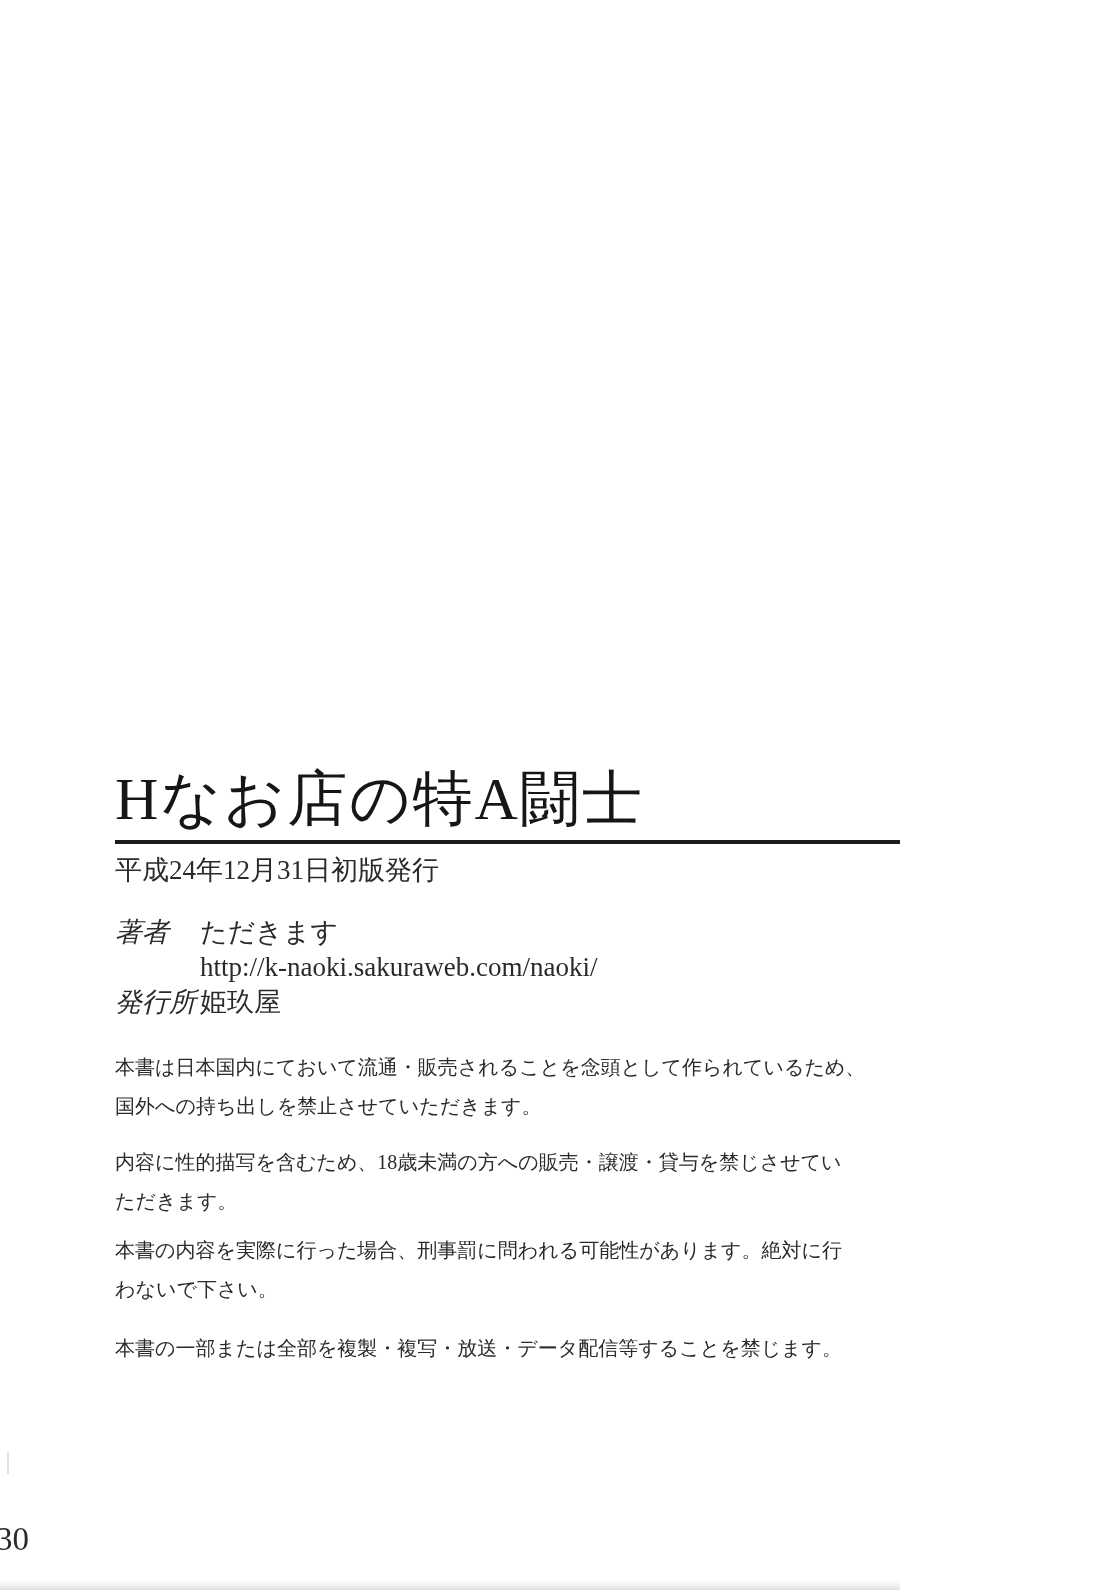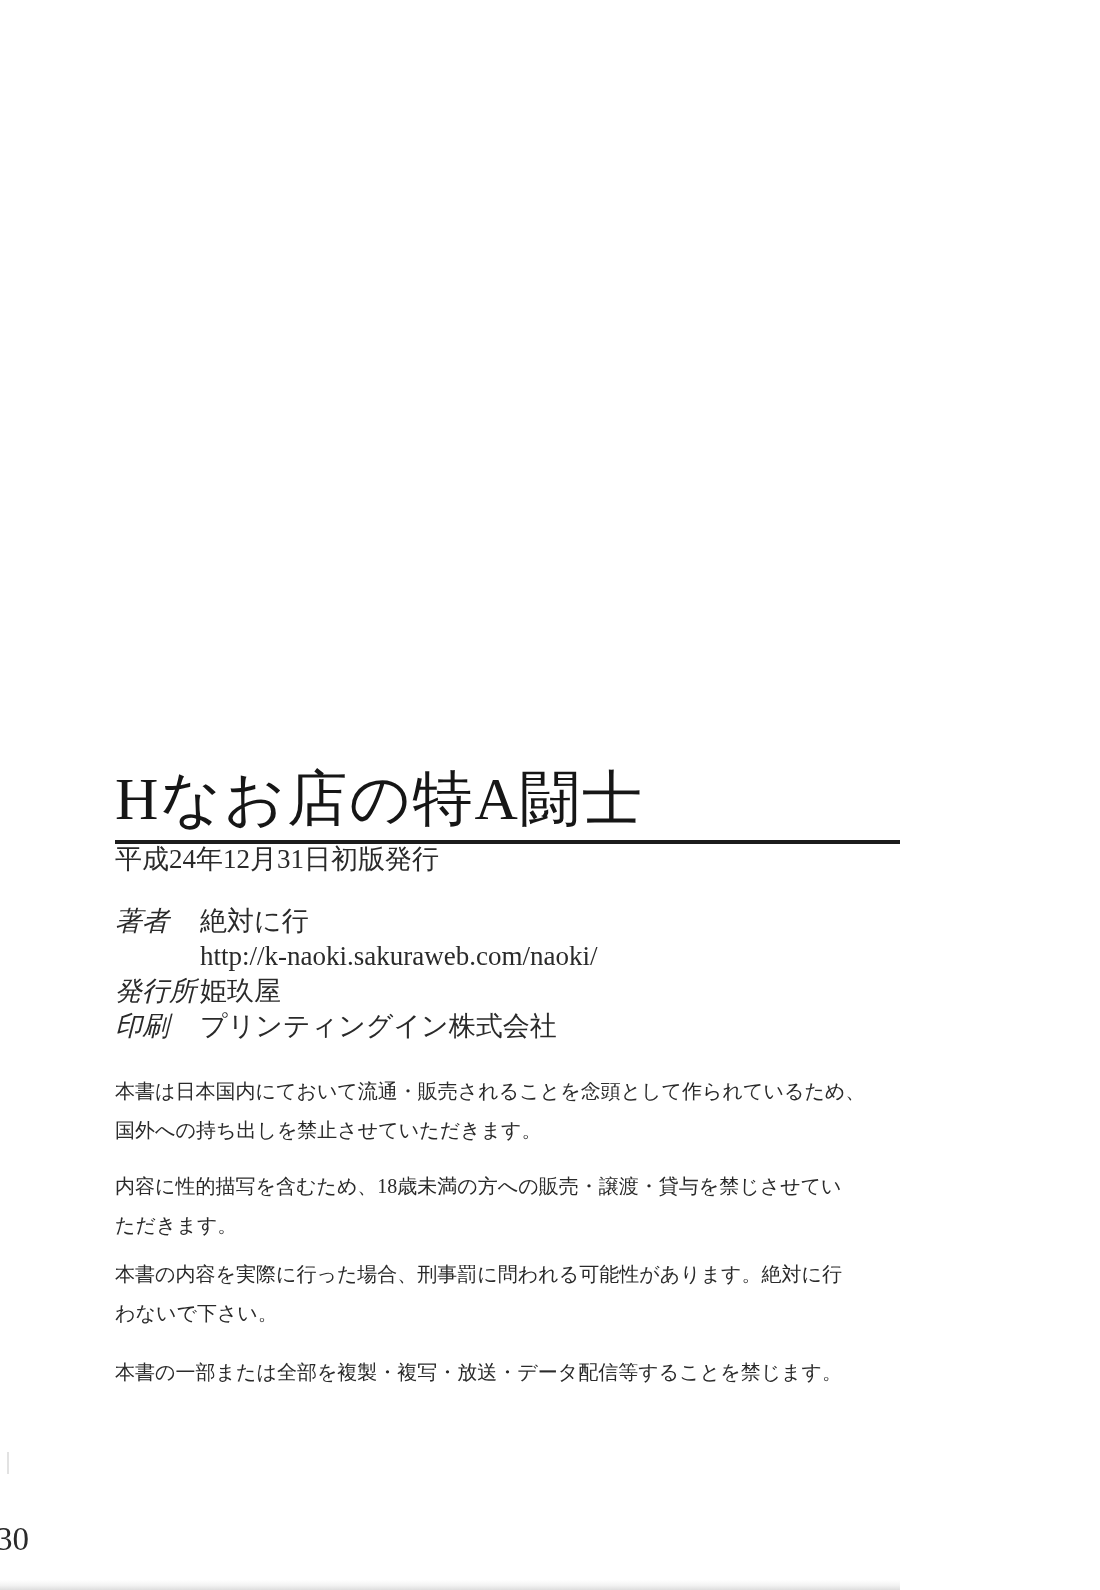--- a/index.html
+++ b/index.html
@@ -30,20 +30,21 @@
     font-weight: 500;
     white-space: nowrap;
   }
   .rule {
     height: 4px;
     background: #1c1c1c;
     width: 100%;
   }
   .rule-top { margin-top: 7px; }
   .edition-date {
+    margin-top: 11px;
     font-size: 27px;
     line-height: 30px;
     white-space: nowrap;
   }
   .credits {
     margin-top: 30px;
   }
   .credit-row {
     display: flex;
     font-size: 27px;
@@ -103,33 +104,29 @@
 
     <div class="book-title">Hなお店の特A闘士</div>
 
     <div class="rule rule-top"></div>
 
     <div class="edition-date">平成24年12月31日初版発行</div>
 
     <div class="credits">
       <div class="credit-row">
         <span class="credit-label">著者</span>
-        <span class="credit-value">絶対に行</span>
+        <span class="credit-value">ただきます</span>
       </div>
       <div class="credit-row">
         <span class="credit-label"></span>
         <span class="credit-value">http://k-naoki.sakuraweb.com/naoki/</span>
       </div>
       <div class="credit-row">
         <span class="credit-label">発行所</span>
         <span class="credit-value">姫玖屋</span>
-      </div>
-      <div class="credit-row">
-        <span class="credit-label">印刷</span>
-        <span class="credit-value">プリンティングイン株式会社</span>
       </div>
     </div>
 
     <div class="notice notice-1">本書は日本国内にておいて流通・販売されることを念頭として作られているため、
 国外への持ち出しを禁止させていただきます。</div>
 
     <div class="notice notice-2">内容に性的描写を含むため、18歳未満の方への販売・譲渡・貸与を禁じさせてい
 ただきます。</div>
 
     <div class="notice notice-3">本書の内容を実際に行った場合、刑事罰に問われる可能性があります。絶対に行

